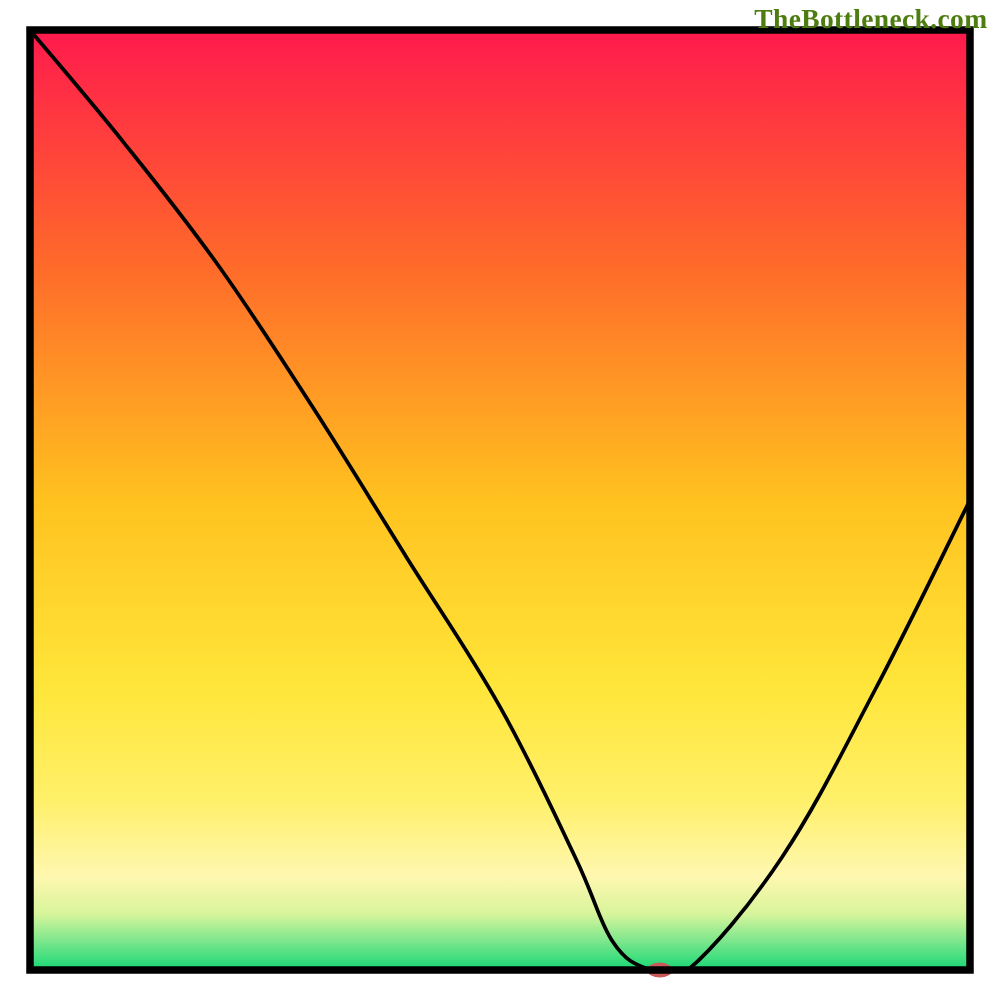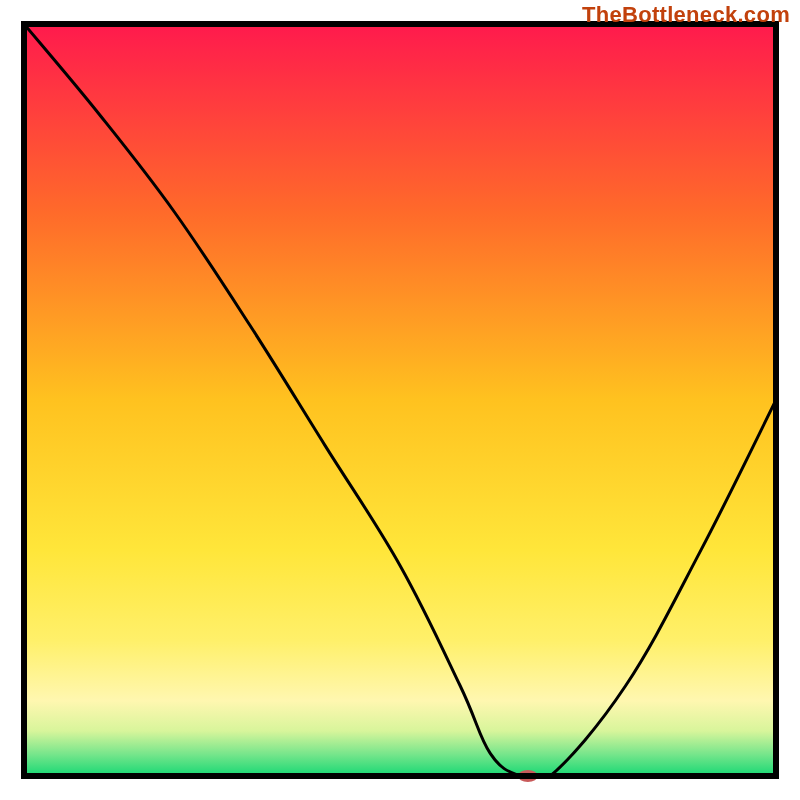--- a/index.html
+++ b/index.html
@@ -20,22 +20,22 @@
     display: block;
     width: 800px;
     height: 800px;
   }
   .watermark {
     position: absolute;
     top: 2px;
     right: 10px;
     font-size: 22px;
     font-weight: 600;
-    font-family: Liberation Sans, sans-serif;
-    color: #c2410c;
+    font-family: Liberation Serif, serif;
+    color: #4d7c0f;
     letter-spacing: 0.3px;
   }
 </style>
 </head>
 <body>
 
 <div class="canvas">
 
   <svg viewBox="0 0 800 800">
     <defs>

